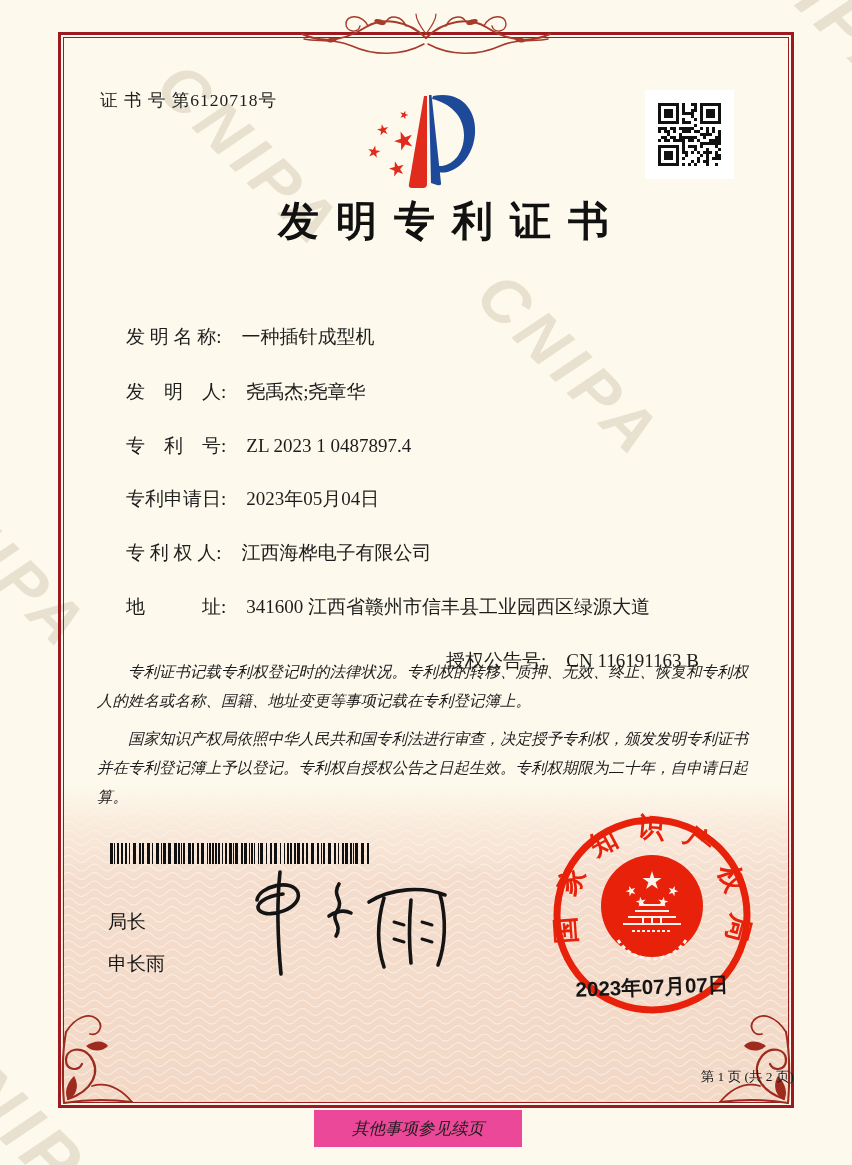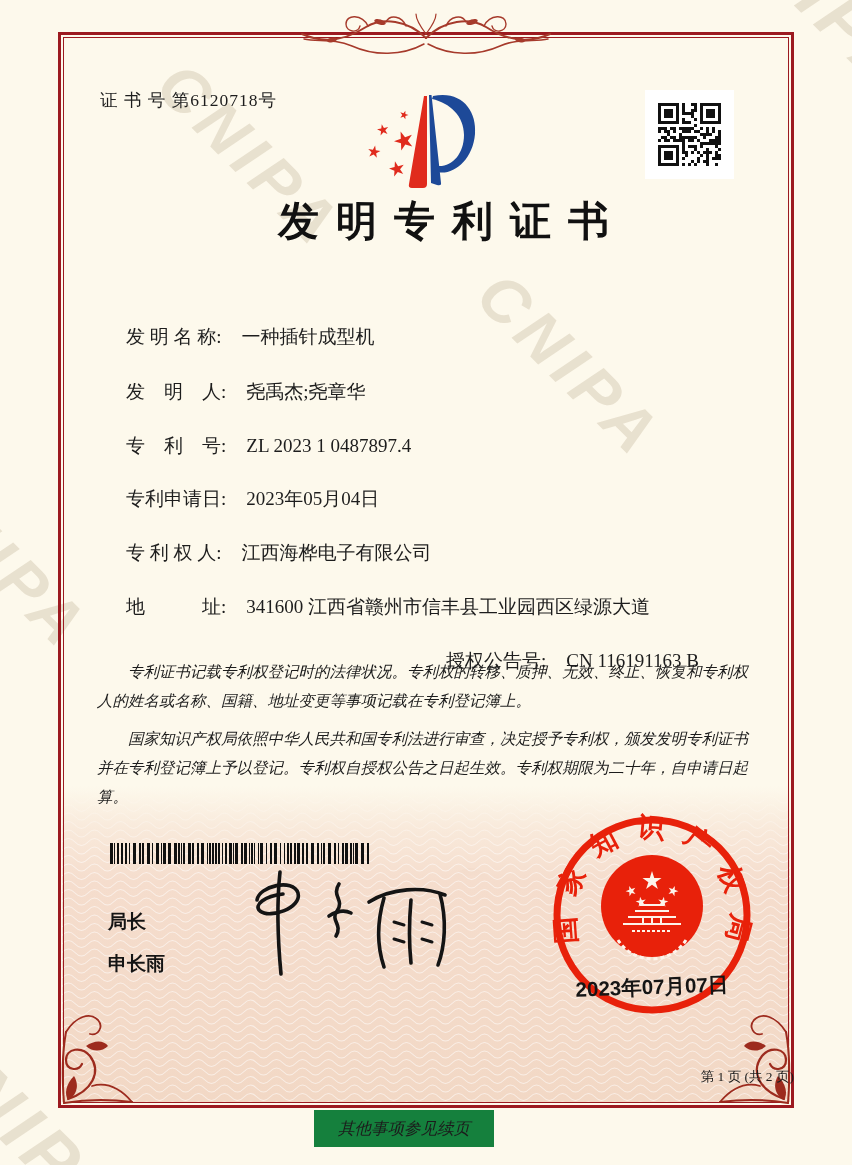--- a/index.html
+++ b/index.html
@@ -40,29 +40,29 @@
   .field-row{position:absolute;left:107px;font-size:19px;z-index:4;white-space:pre;}
   .fvalue{margin-left:20px;}
 
   
   .body-text{position:absolute;left:97px;top:658px;width:664px;z-index:4;}
   .body-text p{margin:0 0 10px 0;font-size:15.5px;line-height:1.85;text-indent:2em;font-style:italic;color:#1c1c1c;}
 
   
   .barcode{position:absolute;left:110px;top:843px;z-index:4;}
   .issuer{position:absolute;left:108px;top:901px;z-index:4;font-family:"Liberation Sans",sans-serif;
-     font-weight:700;font-size:19px;line-height:42px;color:#141414;}
+     font-weight:400;font-size:19px;line-height:42px;color:#141414;}
   .signature{position:absolute;left:243px;top:866px;z-index:4;}
   .seal{position:absolute;left:546px;top:809px;z-index:5;}
   .ornament-top{position:absolute;left:296px;top:6px;z-index:3;}
   .corner-orn{position:absolute;top:1000px;z-index:3;}
   .corner-left{left:28px;}
   .corner-right{left:704px;transform:scaleX(-1);}
   .page-info{position:absolute;left:58px;right:58px;top:1068px;text-align:right;font-size:13.5px;z-index:4;}
-  .note-box{position:absolute;left:314px;top:1110px;width:180px;height:37px;background:#15803d;z-index:4;
+  .note-box{position:absolute;left:314px;top:1110px;width:208px;height:37px;background:#ec4899;z-index:4;
      text-align:center;line-height:37px;font-size:16.5px;font-style:italic;color:#1c1c1c;}
 </style>
 </head>
 <body>
 
 <div class="page">
 
   <div class="wm wm1">CNIPA</div>
   <div class="wm wm2">CNIPA</div>
   <div class="wm wm3">CNIPA</div>

